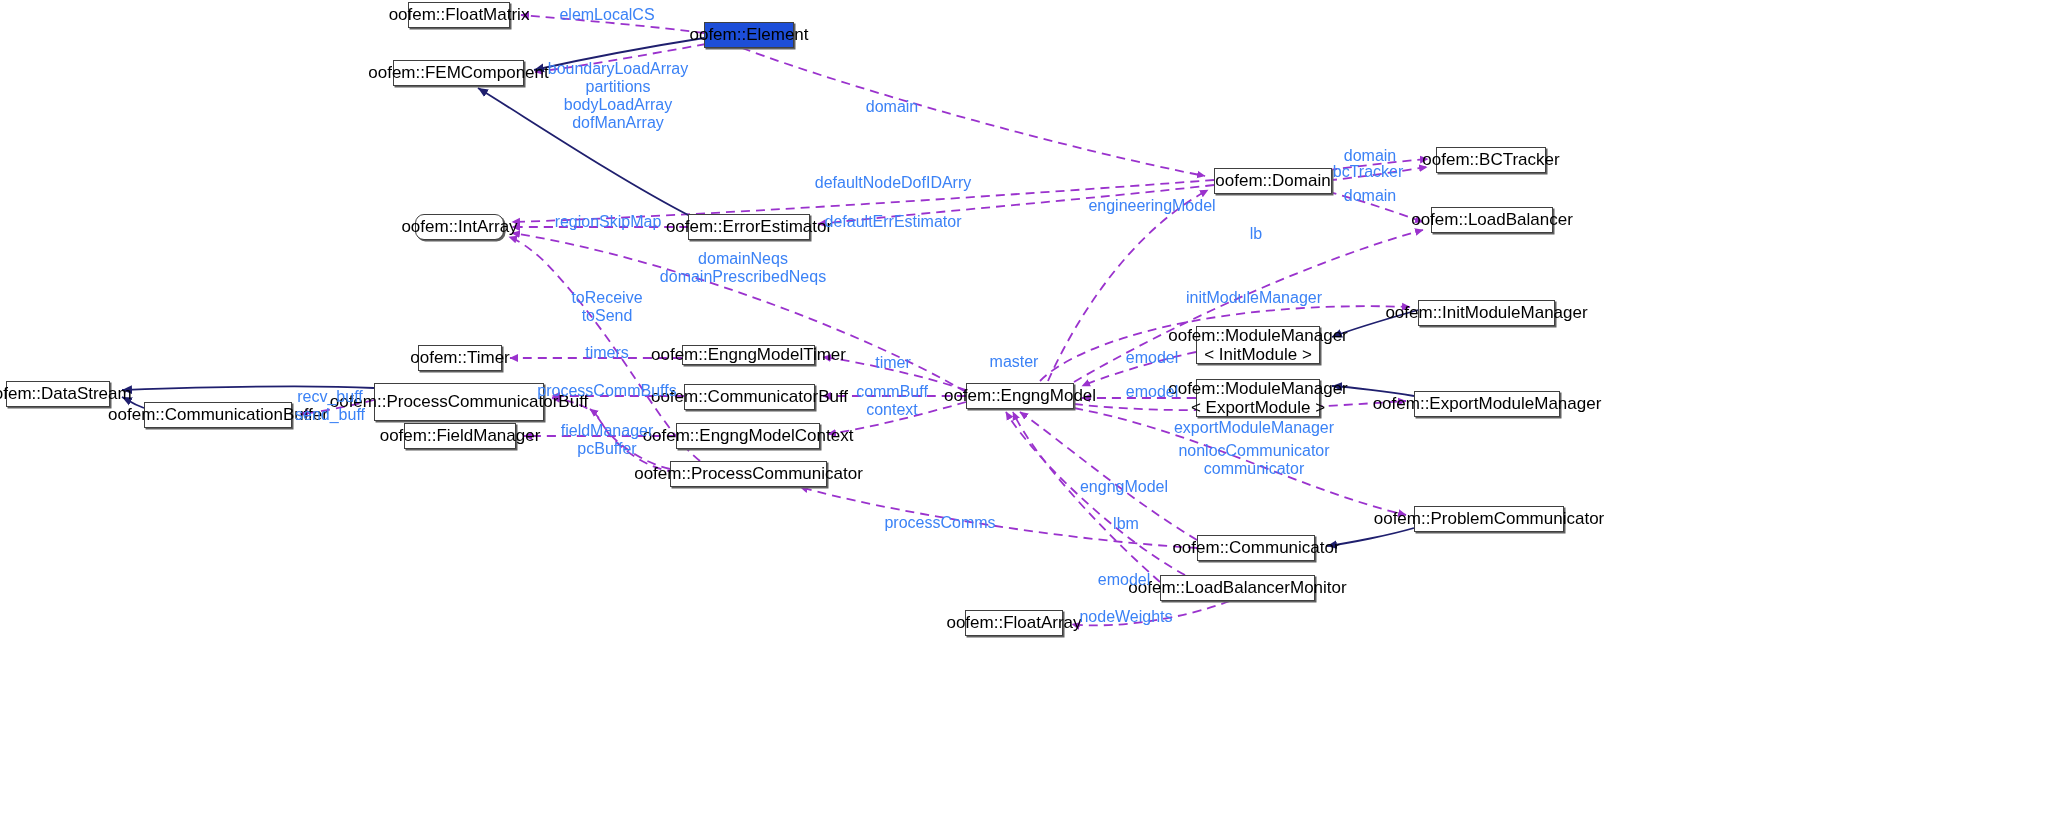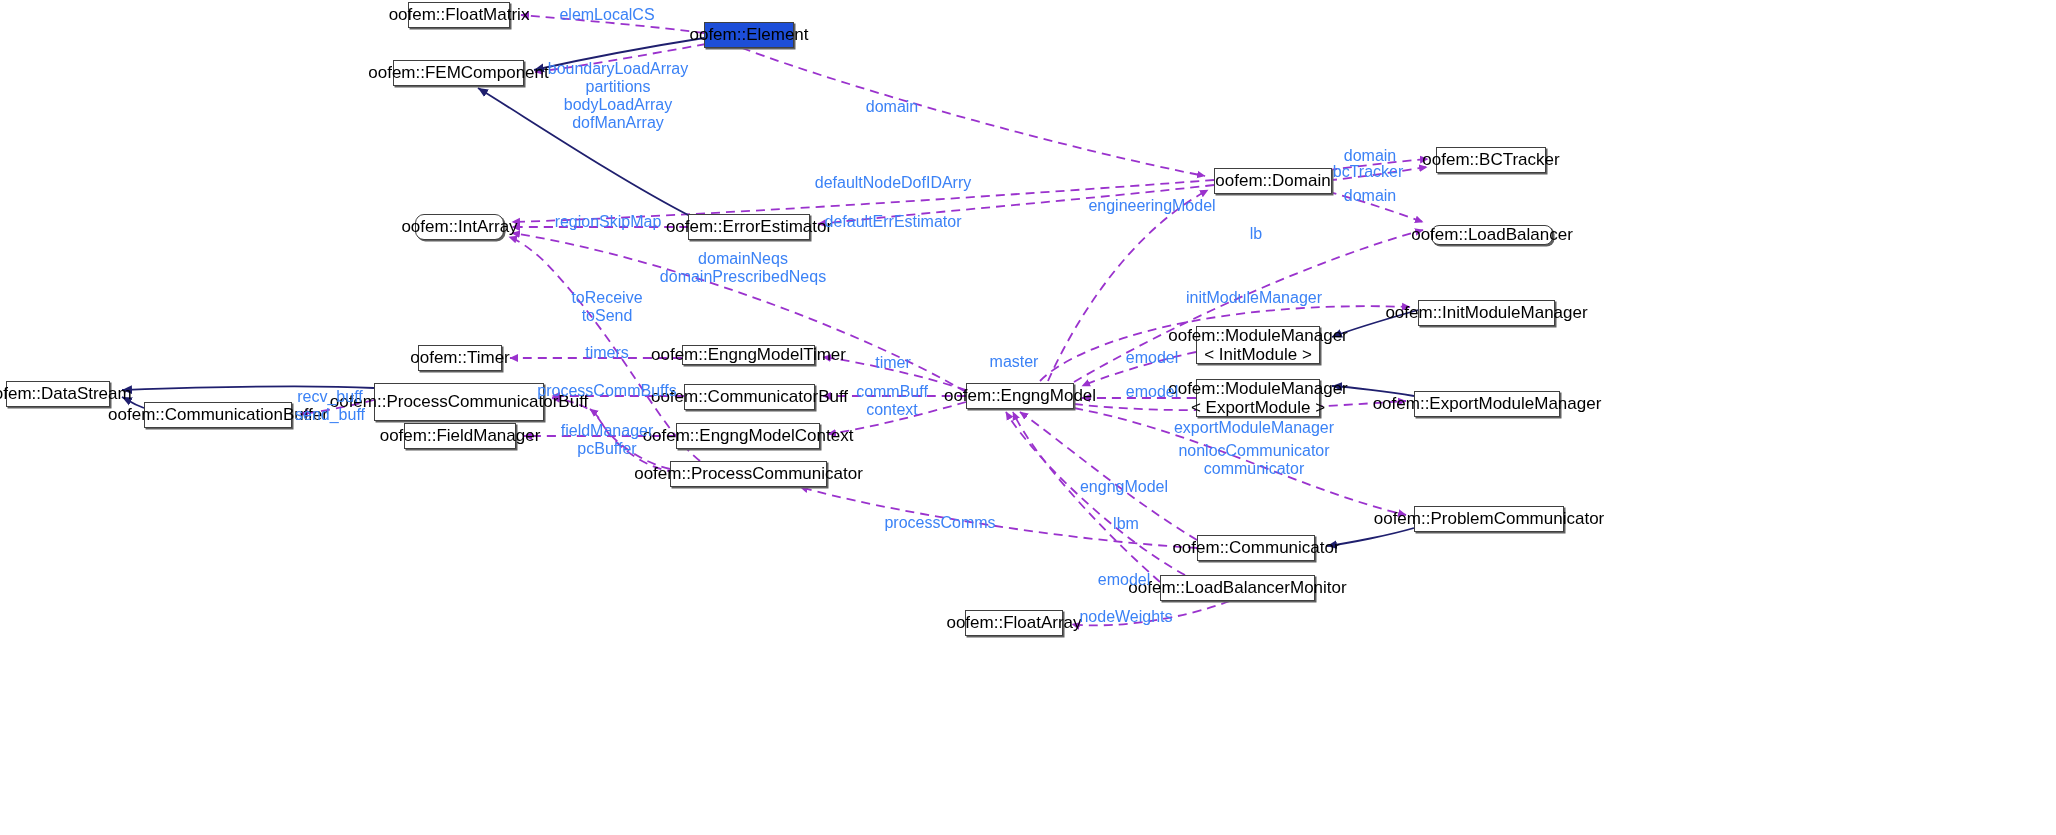--- a/index.html
+++ b/index.html
@@ -150,21 +150,21 @@
       <path d="M1414,528 C1390,535 1350,543 1327,546"></path>
     </g>
   </svg>
 
   <div id="node-container">
       <div class="node" style="left: 408px; top: 2px; width: 102px; height: 26px;"><span>oofem::FloatMatrix</span></div>
       <div class="node highlight" style="left: 704px; top: 22px; width: 90px; height: 26px;"><span>oofem::Element</span></div>
       <div class="node" style="left: 393px; top: 60px; width: 131px; height: 26px;"><span>oofem::FEMComponent</span></div>
       <div class="node" style="left: 1436px; top: 147px; width: 110px; height: 26px;"><span>oofem::BCTracker</span></div>
       <div class="node" style="left: 1214px; top: 168px; width: 118px; height: 26px;"><span>oofem::Domain</span></div>
-      <div class="node" style="left: 1431px; top: 225px; width: 122px; height: 20px; border-radius: 8px;"><span>oofem::LoadBalancer</span></div>
+      <div class="node" style="left: 1431px; top: 207px; width: 122px; height: 26px;"><span>oofem::LoadBalancer</span></div>
       <div class="node" style="left: 415px; top: 214px; width: 89px; height: 26px; border-radius: 9px;"><span>oofem::IntArray</span></div>
       <div class="node" style="left: 688px; top: 214px; width: 122px; height: 26px;"><span>oofem::ErrorEstimator</span></div>
       <div class="node" style="left: 1418px; top: 300px; width: 137px; height: 26px;"><span>oofem::InitModuleManager</span></div>
       <div class="node" style="left: 1196px; top: 326px; width: 124px; height: 38px;"><span>oofem::ModuleManager
 &lt; InitModule &gt;</span></div>
       <div class="node" style="left: 418px; top: 345px; width: 84px; height: 26px;"><span>oofem::Timer</span></div>
       <div class="node" style="left: 682px; top: 345px; width: 133px; height: 20px;"><span>oofem::EngngModelTimer</span></div>
       <div class="node" style="left: 6px; top: 381px; width: 104px; height: 26px;"><span>oofem::DataStream</span></div>
       <div class="node" style="left: 374px; top: 383px; width: 170px; height: 38px;"><span>oofem::ProcessCommunicatorBuff</span></div>
       <div class="node" style="left: 684px; top: 384px; width: 131px; height: 26px;"><span>oofem::CommunicatorBuff</span></div>

